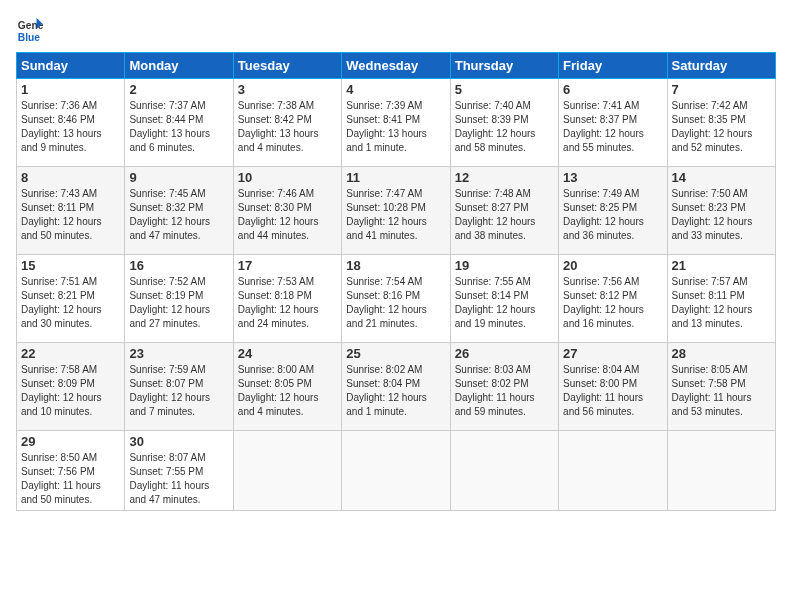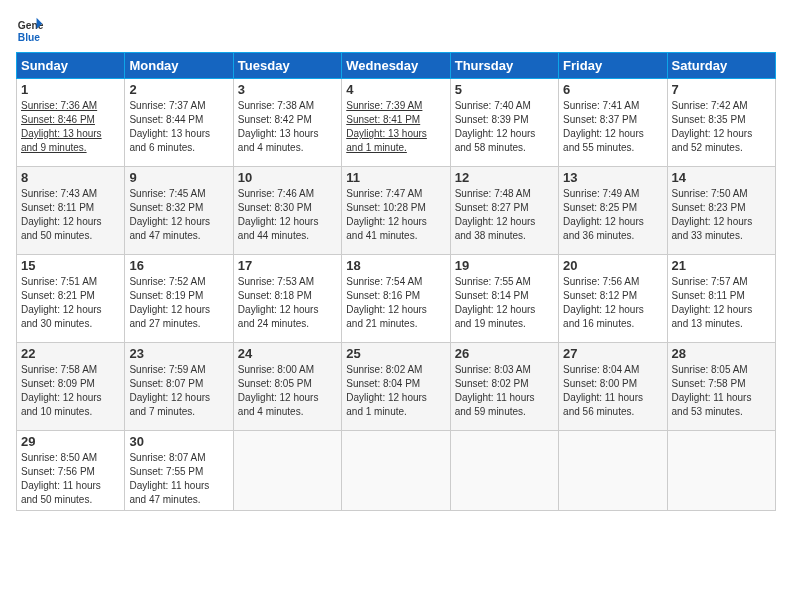--- a/index.html
+++ b/index.html
@@ -112,42 +112,42 @@
         <th>Wednesday</th>
         <th>Thursday</th>
         <th>Friday</th>
         <th>Saturday</th>
       </tr>
   </thead>
   <tbody id="calendar-body">
   <tr>
         <td>
           <span class="day-number">1</span>
-          <div class="day-info" style="white-space: pre-line; text-decoration: underline;">Sunrise: 7:36 AM
+          <div class="day-info" style="white-space: pre-line;">Sunrise: 7:36 AM
 Sunset: 8:46 PM
 Daylight: 13 hours
 and 9 minutes.</div>
         </td>
         <td>
           <span class="day-number">2</span>
           <div class="day-info" style="white-space: pre-line;">Sunrise: 7:37 AM
 Sunset: 8:44 PM
 Daylight: 13 hours
 and 6 minutes.</div>
         </td>
         <td>
           <span class="day-number">3</span>
           <div class="day-info" style="white-space: pre-line;">Sunrise: 7:38 AM
 Sunset: 8:42 PM
 Daylight: 13 hours
 and 4 minutes.</div>
         </td>
         <td>
           <span class="day-number">4</span>
-          <div class="day-info" style="white-space: pre-line; text-decoration: underline;">Sunrise: 7:39 AM
+          <div class="day-info" style="white-space: pre-line;">Sunrise: 7:39 AM
 Sunset: 8:41 PM
 Daylight: 13 hours
 and 1 minute.</div>
         </td>
         <td>
           <span class="day-number">5</span>
           <div class="day-info" style="white-space: pre-line;">Sunrise: 7:40 AM
 Sunset: 8:39 PM
 Daylight: 12 hours
 and 58 minutes.</div>

